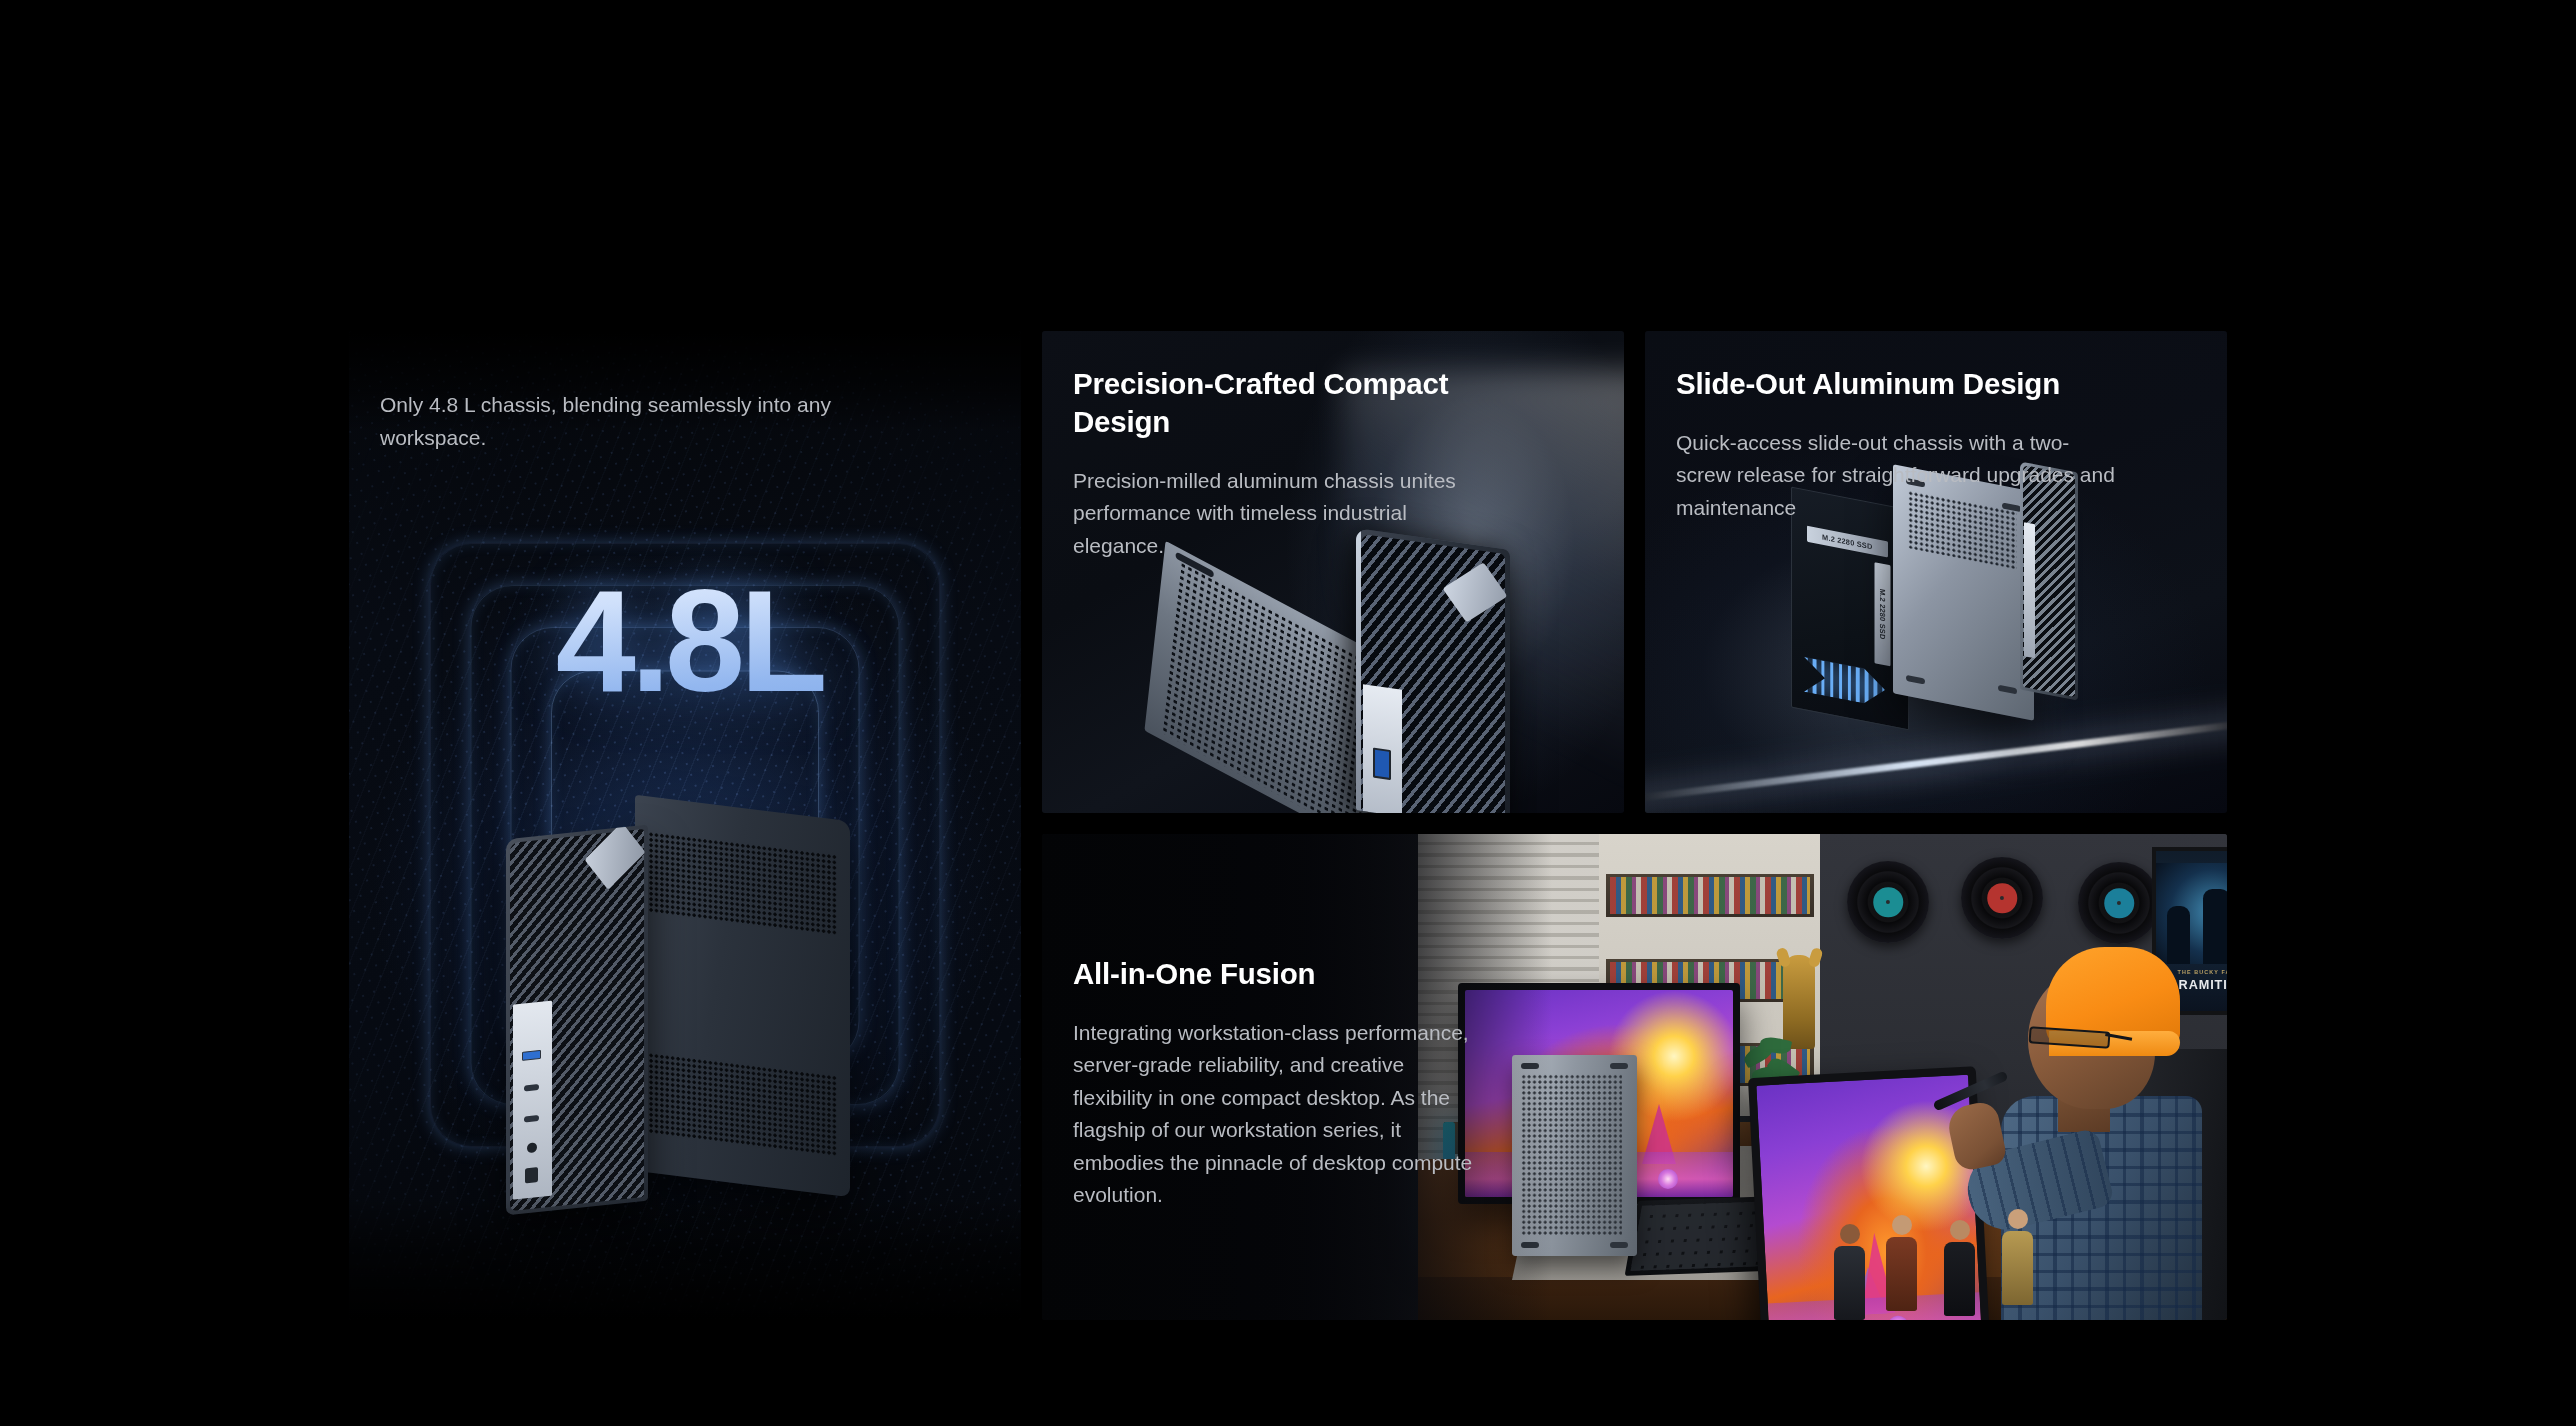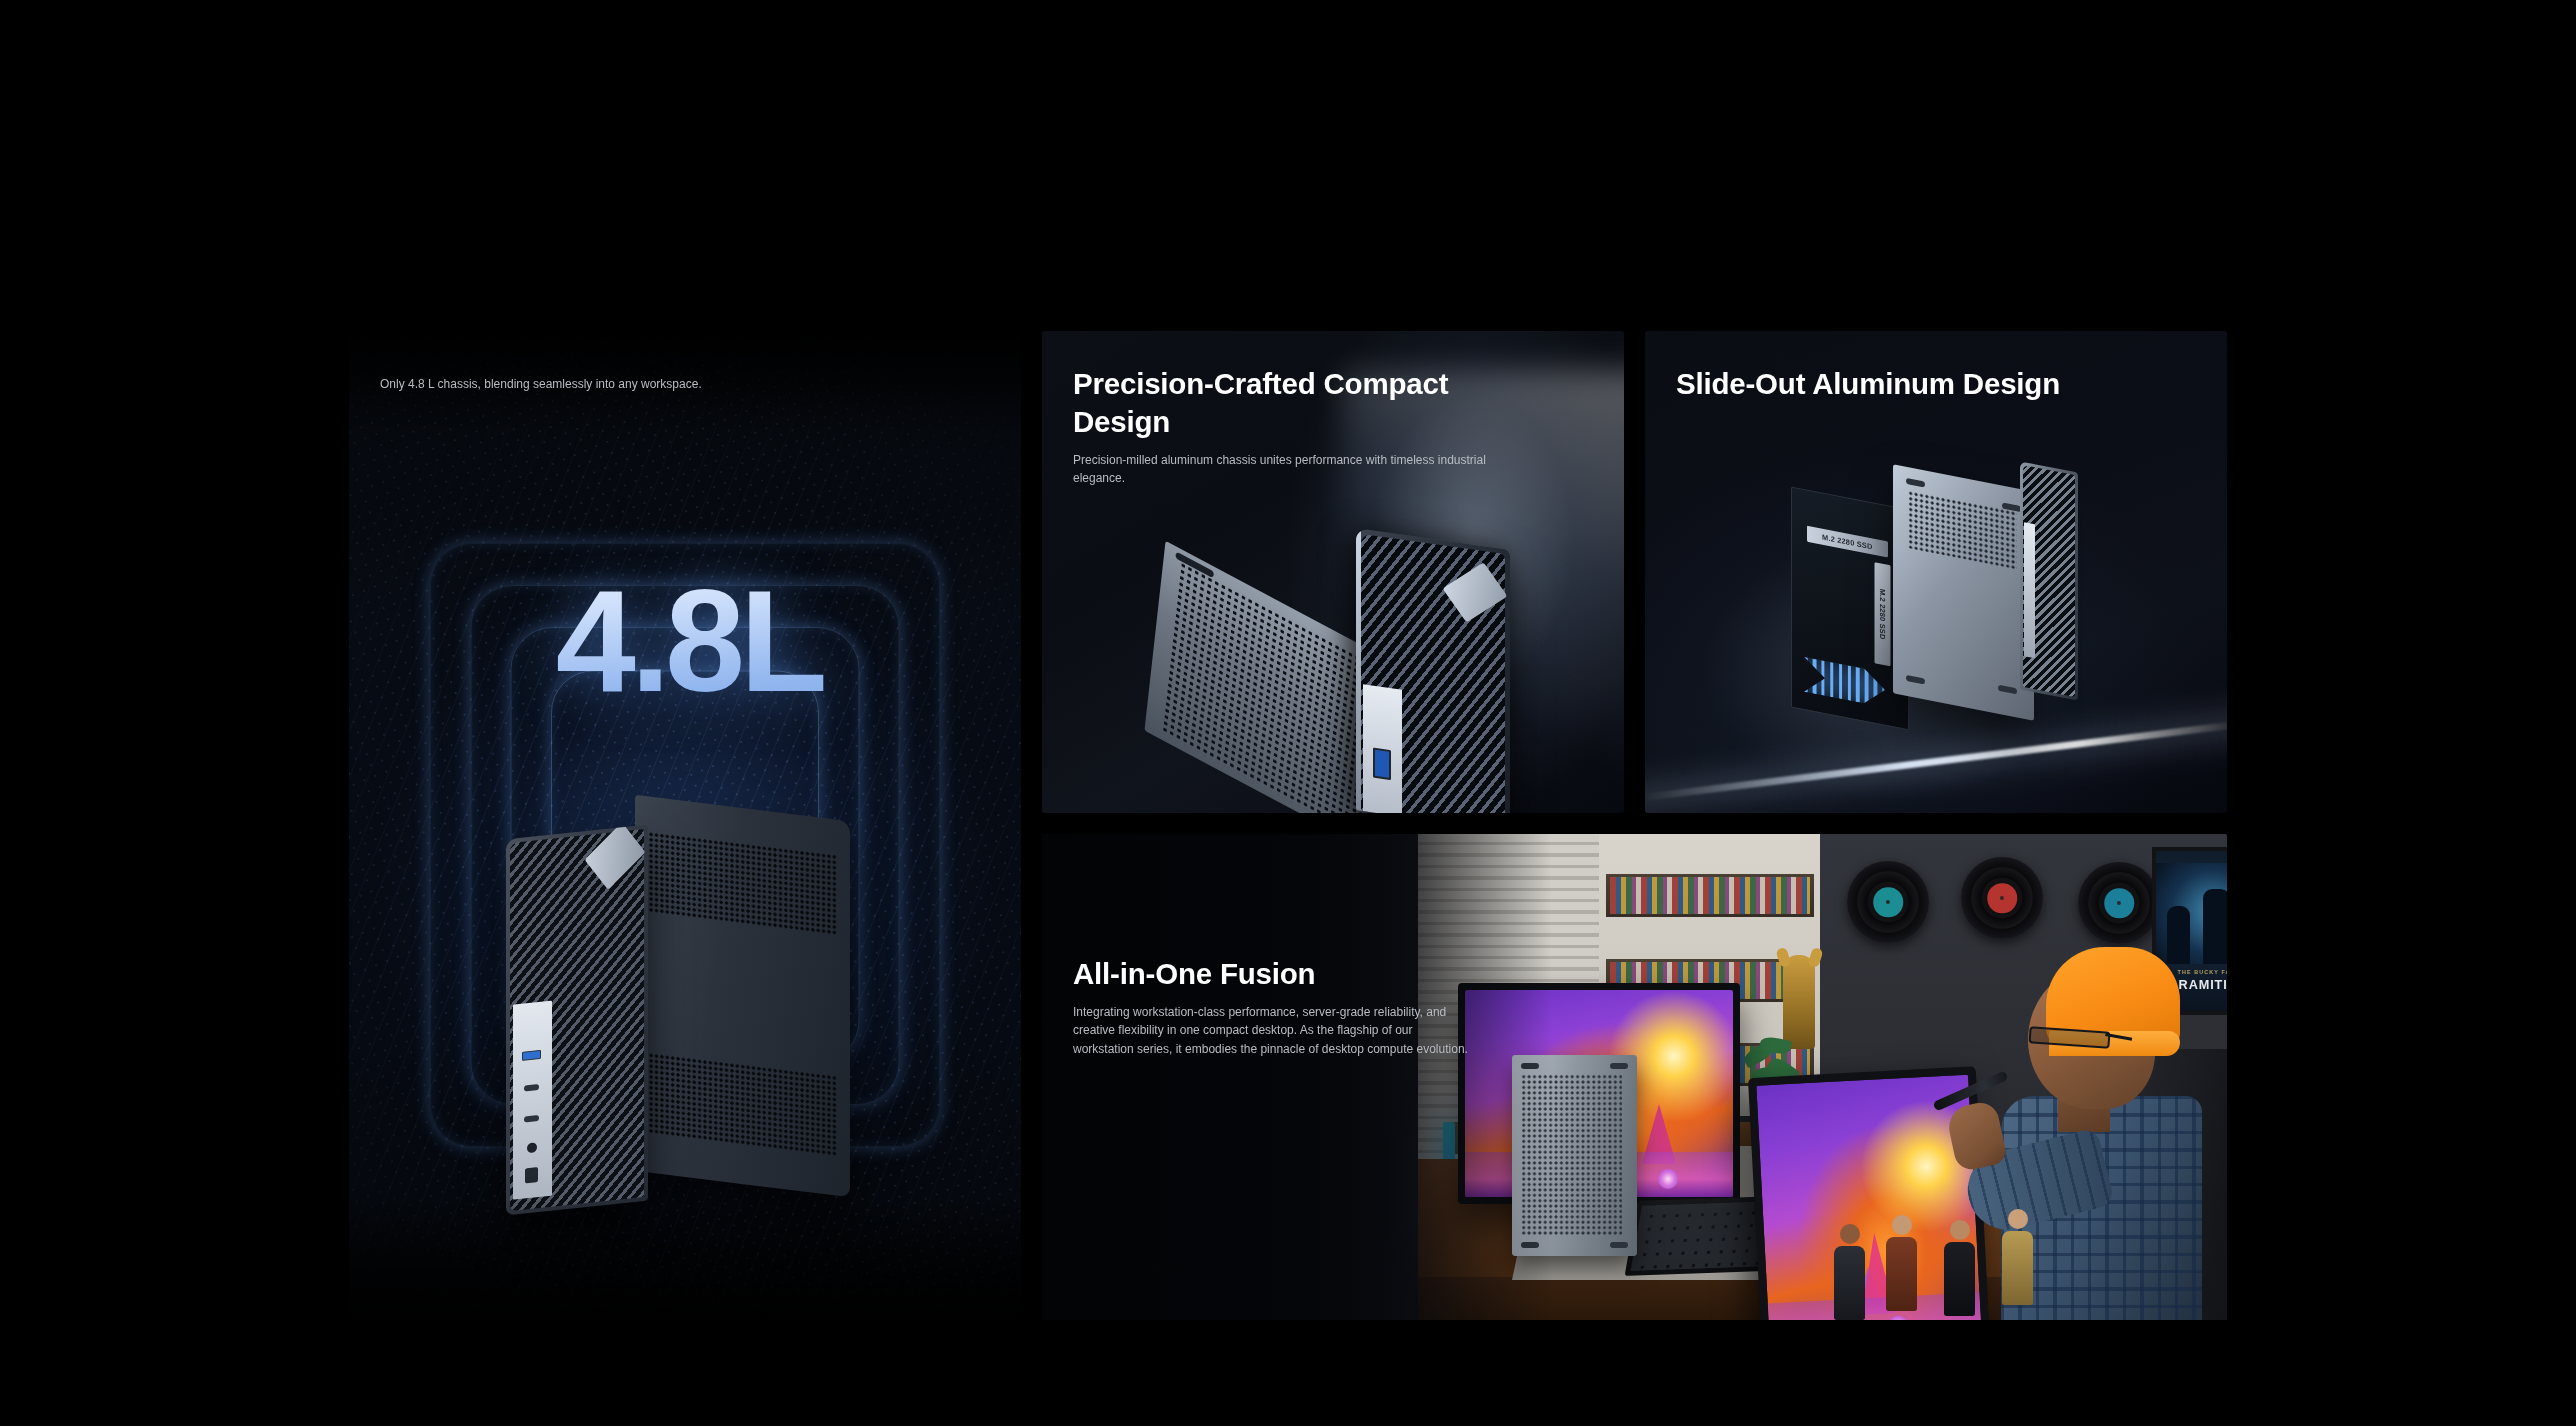--- a/index.html
+++ b/index.html
@@ -56,25 +56,25 @@
   }
 
   .card-title {
     font-size: 29.5px;
     font-weight: 700;
     color: #ffffff;
     letter-spacing: -0.2px;
     line-height: 1.28;
   }
   .card-desc {
-    font-size: 12px;
+    font-size: 21px;
     font-weight: 400;
     color: #b9bcc2;
     line-height: 1.55;
-    margin-top: 10px;
+    margin-top: 24px;
   }
   .card-copy { position: absolute; z-index: 40; }
 
   
   #card-compact {
     left: 0; top: 0;
     width: 672px; height: 989px;
     background:
       radial-gradient(ellipse 62% 46% at 50% 56%, rgba(60,110,200,0.40) 0%, rgba(24,48,100,0.20) 45%, rgba(2,4,10,0) 75%),
       linear-gradient(180deg, #05070b 0%, #070b13 30%, #060a12 72%, #04060a 100%);
@@ -744,20 +744,21 @@
           <div class="foot f3"></div>
           <div class="foot f4"></div>
         </div>
         <div class="spine">
           <div class="slats"></div>
           <div class="ioline"></div>
         </div>
       </div>
       <div class="card-copy">
         <div class="card-title">Slide-Out Aluminum Design</div>
+        <div class="card-desc">Quick-access slide-out chassis with a two-screw release for straightforward upgrades and maintenance</div>
       </div>
     </div>
 
     <div class="card" id="card-fusion">
       <div class="scene">
         <div class="wall"></div>
         <div class="blinds"></div>
         <div class="bookwall"></div>
         <div class="shelf s1">
             <div class="books"></div>

